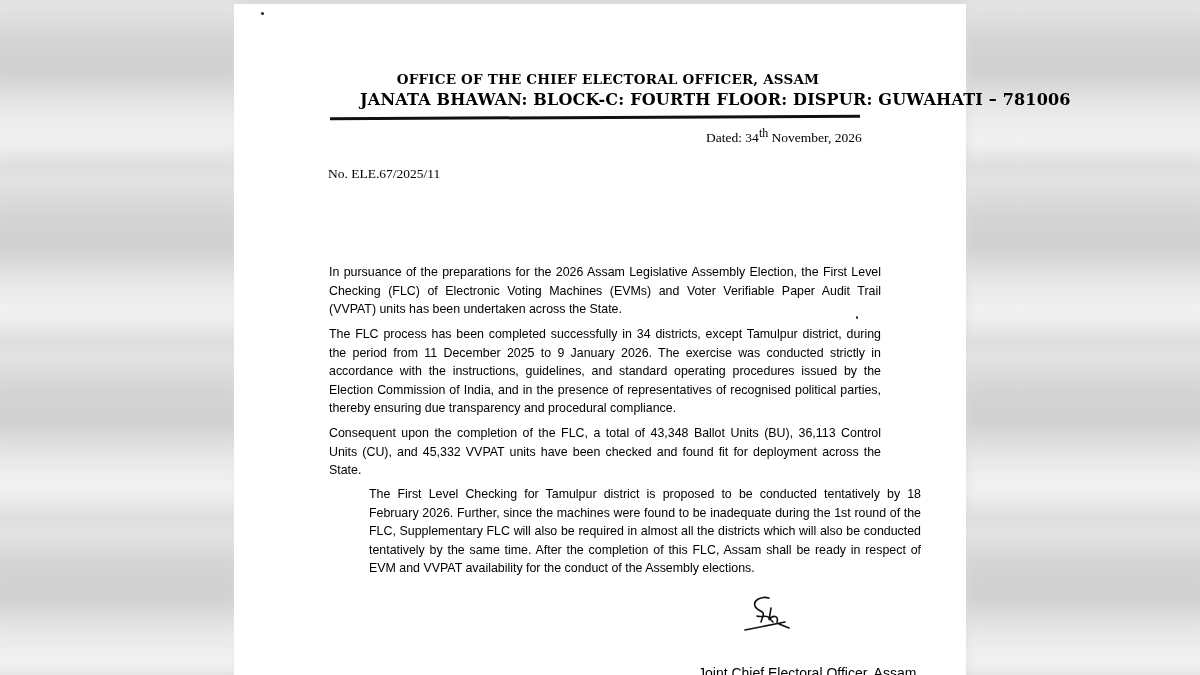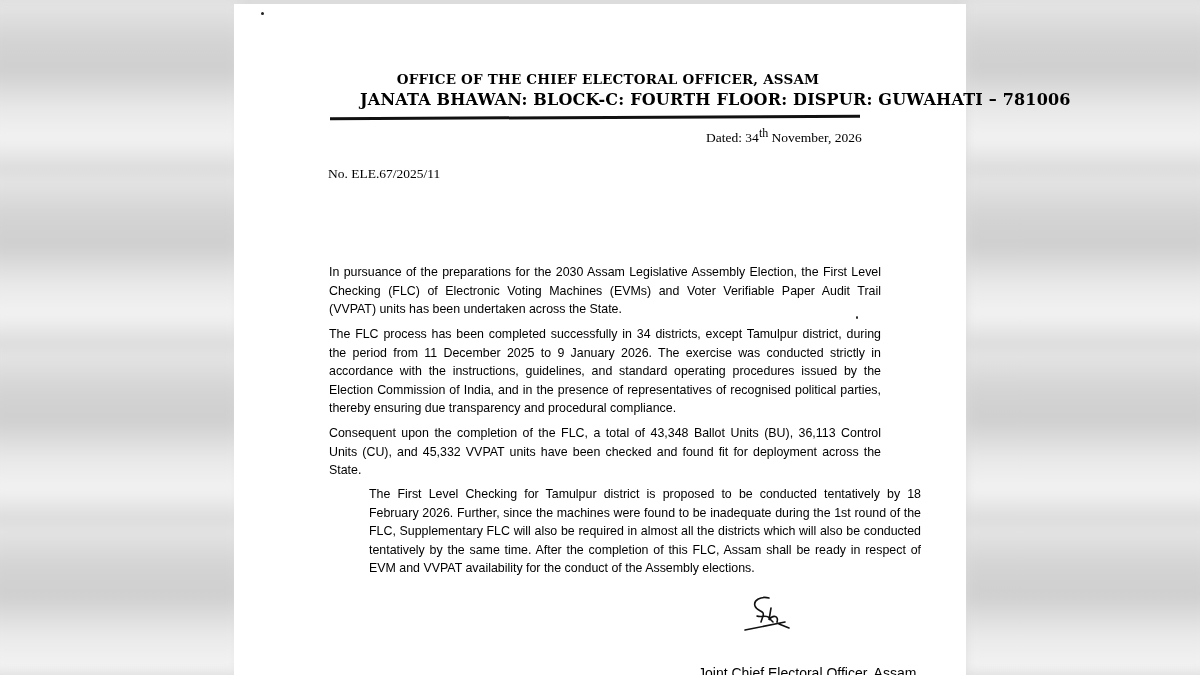--- a/index.html
+++ b/index.html
@@ -63,21 +63,21 @@
   <div class="speck2"></div>
 
   <div class="hdr1">OFFICE OF THE CHIEF ELECTORAL OFFICER, ASSAM</div>
   <div class="hdr2">JANATA BHAWAN: BLOCK-C: FOURTH FLOOR: DISPUR: GUWAHATI – 781006</div>
   <div class="rule"></div>
 
   <div class="ref-no">No. ELE.67/2025/11</div>
   <div class="dated"><span>Dated: 34</span><sup>th</sup><span> November, 2026</span></div>
 
 
-  <div class="para p1">In pursuance of the preparations for the 2030 Assam Legislative Assembly Election, the First Level Checking (FLC) of Electronic Voting Machines (EVMs) and Voter Verifiable Paper Audit Trail (VVPAT) units has been undertaken across the State.</div>
+  <div class="para p1">In pursuance of the preparations for the 2026 Assam Legislative Assembly Election, the First Level Checking (FLC) of Electronic Voting Machines (EVMs) and Voter Verifiable Paper Audit Trail (VVPAT) units has been undertaken across the State.</div>
   <div class="para p2">The FLC process has been completed successfully in 34 districts, except Tamulpur district, during the period from 11 December 2025 to 9 January 2026. The exercise was conducted strictly in accordance with the instructions, guidelines, and standard operating procedures issued by the Election Commission of India, and in the presence of representatives of recognised political parties, thereby ensuring due transparency and procedural compliance.</div>
   <div class="para p3">Consequent upon the completion of the FLC, a total of 43,348 Ballot Units (BU), 36,113 Control Units (CU), and 45,332 VVPAT units have been checked and found fit for deployment across the State.</div>
   <div class="para p4">The First Level Checking for Tamulpur district is proposed to be conducted tentatively by 18 February 2026. Further, since the machines were found to be inadequate during the 1st round of the FLC, Supplementary FLC will also be required in almost all the districts which will also be conducted tentatively by the same time. After the completion of this FLC, Assam shall be ready in respect of EVM and VVPAT availability for the conduct of the Assembly elections.</div>
 
   <svg class="signature" viewBox="0 0 60 40">
     <path d="M30 4 C22 2 14 6 16 12 C18 18 26 16 24 22 L22 28 M18 22 C22 24 28 20 30 24 L34 28 M32 14 L30 26 C34 20 40 22 38 28 M6 36 L46 28 M40 30 L50 34" fill="none" stroke="#111" stroke-width="1.6" stroke-linecap="round"></path>
   </svg>
   <div class="sign-title">Joint Chief Electoral Officer, Assam</div>
 </div>
 

